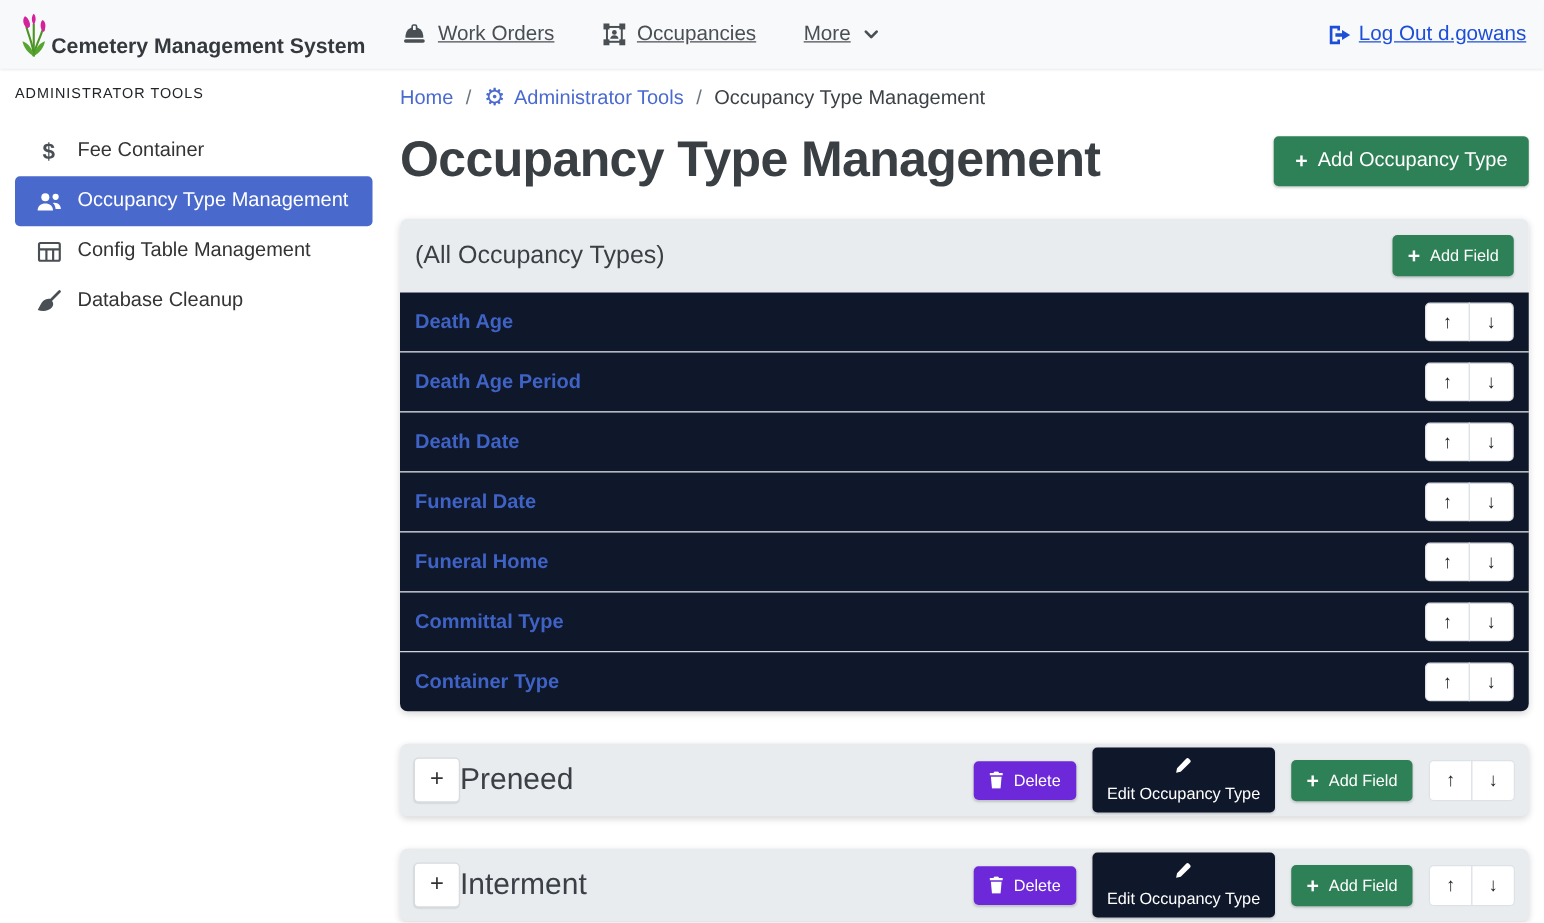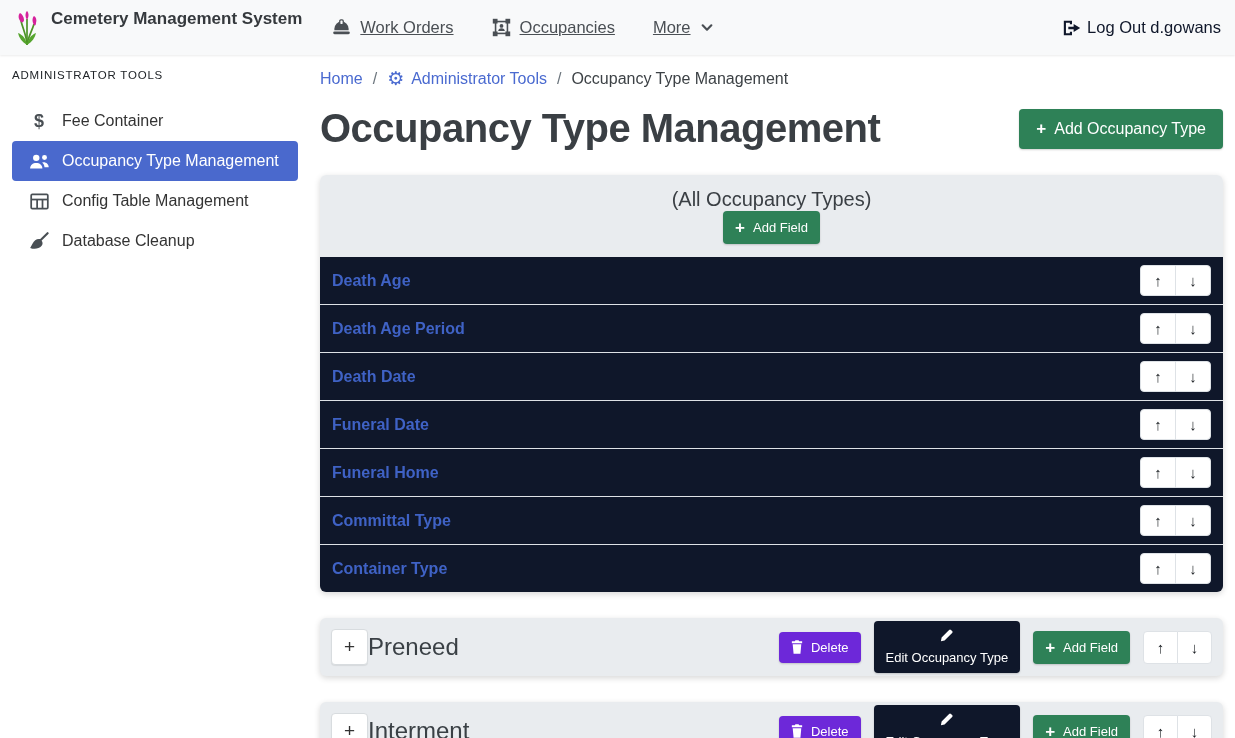--- a/index.html
+++ b/index.html
@@ -2,27 +2,27 @@
 <html><head>
 <meta charset="utf-8">
 <style>
   * { margin:0; padding:0; box-sizing:border-box; }
   html,body { width:1235px; height:738px; overflow:hidden; background:#fff;
     font-family:"Liberation Sans","DejaVu Sans",sans-serif; color:#3d4246; }
 
   
   .navbar { height:55px; background:#f8f9fa; display:flex; align-items:center;
     padding:0 14px; box-shadow:0 1px 2px rgba(0,0,0,.08); position:relative; z-index:5; }
-  .brand { display:flex; align-items:flex-start; gap:10px; }
+  .brand { display:flex; align-items:flex-end; }
   .brand-name { font-size:17px; font-weight:bold; color:#35393d; }
   .nav-links { display:flex; align-items:center; margin-left:30px; gap:38px; }
   .nav-item { display:flex; align-items:center; gap:9px; font-size:16.5px; color:#4a4f54; cursor:pointer;text-decoration:underline; }
   .nav-item svg { flex:0 0 auto; }
   .navbar-right { margin-left:auto; display:flex; align-items:center; gap:5px;
-    font-size:16.5px; color:#0f172a; cursor:pointer; }
+    font-size:16.5px; color:#1d4ed8; cursor:pointer;text-decoration:underline; }
 
   
   .layout { display:flex; height:683px; }
   .sidebar { width:310px; flex:0 0 310px; padding:14px 12px 0 12px; }
   .sidebar-heading { font-size:11.5px; letter-spacing:.8px; color:#212529;
     text-transform:uppercase; margin:0 0 20px 0; font-weight:400; }
   .side-item { display:flex; align-items:center; height:40px; border-radius:4px;
     padding:0 10px 0 14px; color:#333; font-size:16px; cursor:pointer; margin-bottom:0; }
   .side-item .ic { width:26px; display:flex; justify-content:center; align-items:center;
     margin-right:10px; color:#494f54; }
@@ -47,21 +47,21 @@
   .btn .plus { font-size:17px; font-weight:bold; line-height:1; }
   .btn-green { background:#2e8157; }
   .btn-teal { background:#0f172a;flex-direction:column; }
   .btn-red { background:#6d28d9; }
   .btn-lg { font-size:16px; padding:11px 17px; }
   .btn-sm { font-size:13px; padding:8px 12px; }
 
   
   .card { margin-top:24px; border-radius:6px; box-shadow:0 2px 6px rgba(0,0,0,.16); }
   .card-header { background:#e9ecef; border-radius:6px 6px 0 0; padding:13px 12px;
-    display:flex; align-items:center; justify-content:space-between;flex-direction:column; }
+    display:flex; align-items:center; justify-content:space-between; }
   .card-title { font-size:20px; color:#3a3f44; }
   .field-row { background:#0f172a; display:flex; align-items:center; justify-content:space-between;
     padding:8px 12px; }
   .field-row + .field-row { border-top:1px solid #dee2e6; }
   .field-row:last-child { border-radius:0 0 6px 6px; }
   .field-label { color:#3f62c5; font-weight:bold; font-size:16px; cursor:pointer; }
   .arrow-group { display:flex; }
   .arrow-btn { width:36px; height:31px; background:#fff; border:1px solid #dee2e6;
     color:#212529; font-size:15px; cursor:pointer; display:flex; align-items:center;
     justify-content:center; font-family:inherit; }

